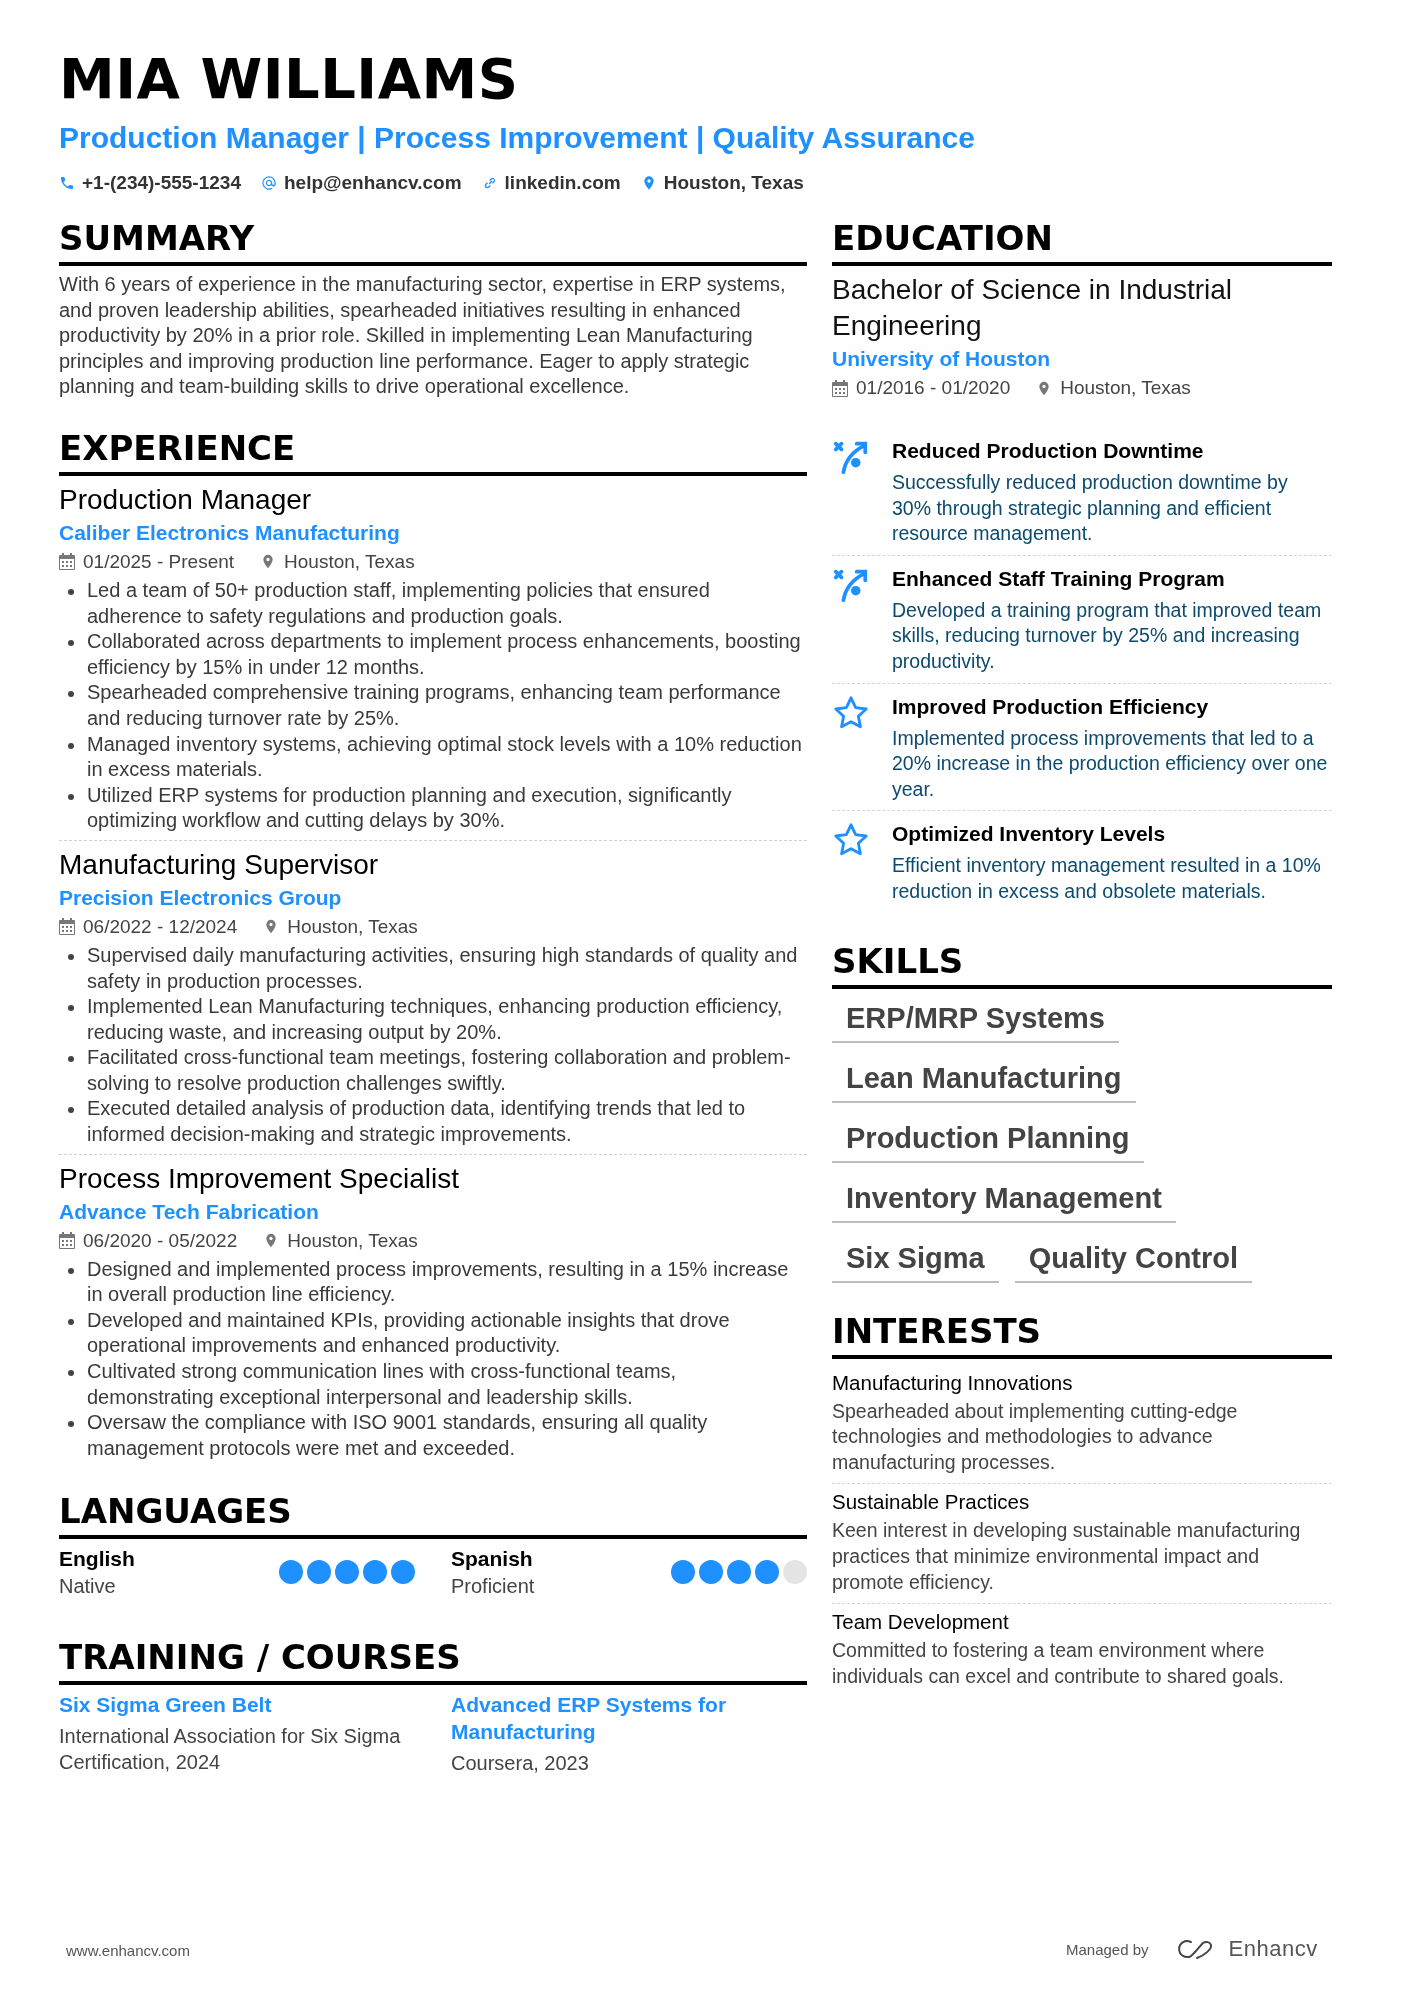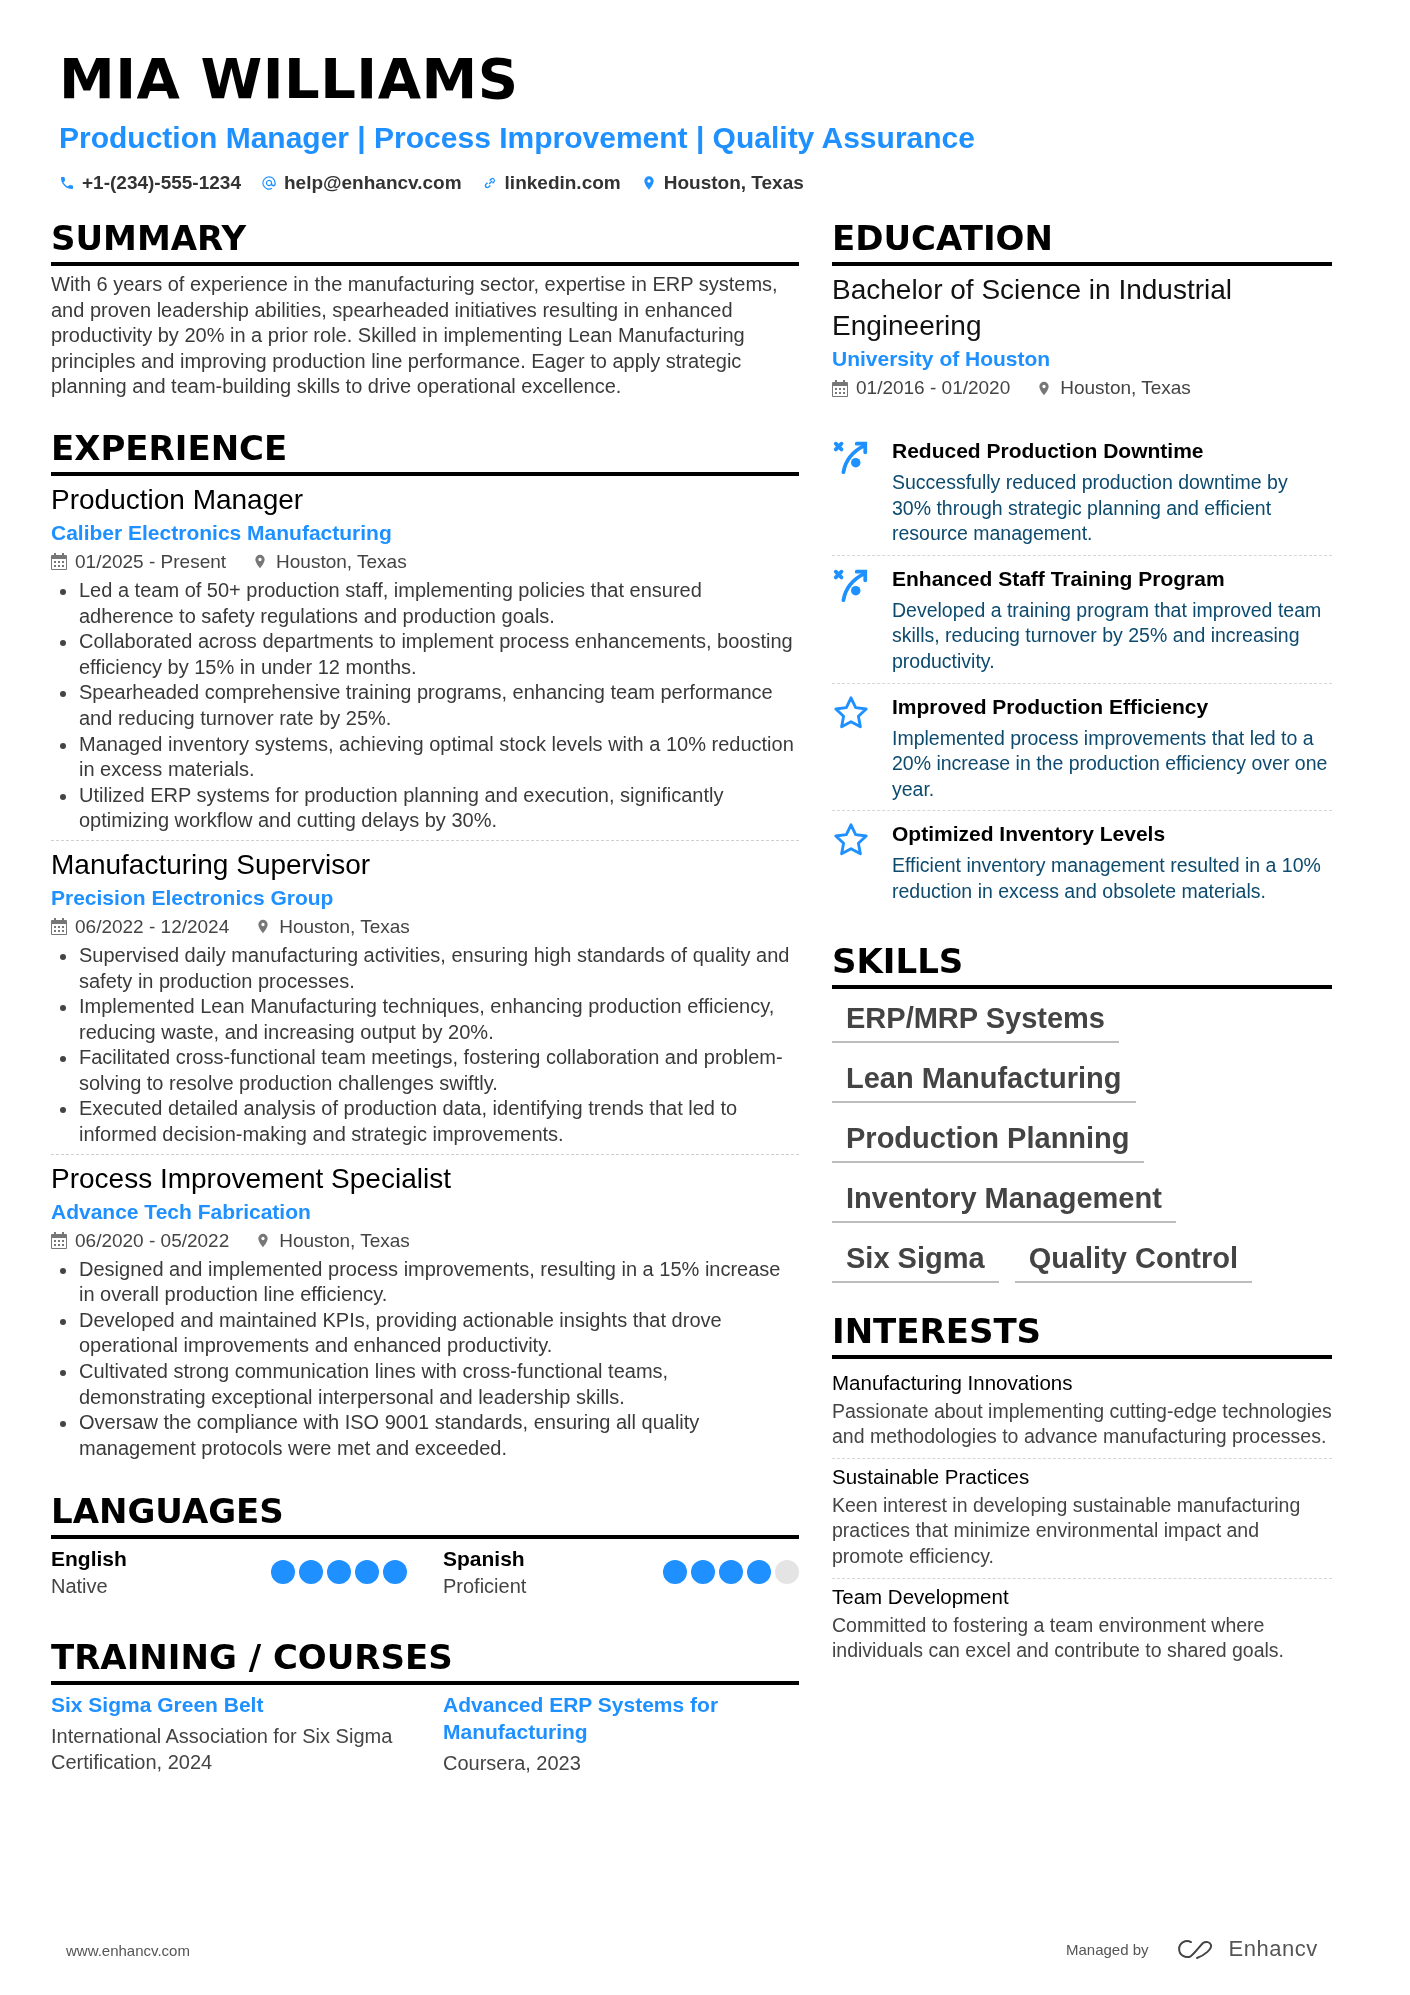--- a/index.html
+++ b/index.html
@@ -7,21 +7,21 @@
   body { font-family: "Liberation Sans", "DejaVu Sans", sans-serif; color: #3a3a3a; position: relative; }
   .page { position: absolute; left: 0; top: 0; width: 1410px; height: 1995px; }
 
   .header { position: absolute; left: 59px; top: 44px; width: 1300px; }
   .name { font-family: "DejaVu Sans", sans-serif; font-weight: bold; font-size: 56px; color: #000; letter-spacing: 0.5px; line-height: 70px; }
   .title { font-weight: bold; font-size: 30px; color: #1e90ff; margin-top: 6px; line-height: 36px; }
   .contacts { display: flex; gap: 20px; margin-top: 16px; font-size: 19px; font-weight: bold; color: #333; align-items: center; }
   .contact { display: flex; align-items: center; gap: 7px; }
   .contact svg { width: 16px; height: 16px; fill: #1e90ff; }
 
-  .col-left { position: absolute; left: 51px; top: 216px; width: 748px; }
+  .col-left { position: absolute; left: 59px; top: 216px; width: 748px; }
   .col-right { position: absolute; left: 832px; top: 216px; width: 500px; }
 
   .section { margin-bottom: 26px; }
   .sec-title { font-family: "DejaVu Sans", sans-serif; font-weight: bold; font-size: 34px; color: #000; line-height: 44px; border-bottom: 4px solid #000; padding-bottom: 2px; margin-bottom: 6px; }
 
   .summary-text { font-size: 20px; line-height: 25.6px; color: #3a3a3a; }
 
   .job { padding-bottom: 6px; margin-bottom: 6px; border-bottom: 1.5px dashed #d0d0d0; }
   .job:last-child { border-bottom: none; }
   .role { font-size: 28px; color: #000; line-height: 36px; margin-top: 4px; }
@@ -330,21 +330,21 @@
         <span class="skill">Inventory Management</span>
         <span class="skill">Six Sigma</span>
         <span class="skill">Quality Control</span>
       </div>
     </div>
 
     <div class="section">
       <div class="sec-title">INTERESTS</div>
       <div class="interest">
         <div class="int-title">Manufacturing Innovations</div>
-        <div class="int-desc">Passionate about implementing cutting-edge technologies and methodologies to advance manufacturing processes.</div>
+        <div class="int-desc">Spearheaded about implementing cutting-edge technologies and methodologies to advance manufacturing processes.</div>
       </div>
       <div class="interest">
         <div class="int-title">Sustainable Practices</div>
         <div class="int-desc">Keen interest in developing sustainable manufacturing practices that minimize environmental impact and promote efficiency.</div>
       </div>
       <div class="interest">
         <div class="int-title">Team Development</div>
         <div class="int-desc">Committed to fostering a team environment where individuals can excel and contribute to shared goals.</div>
       </div>
     </div>

